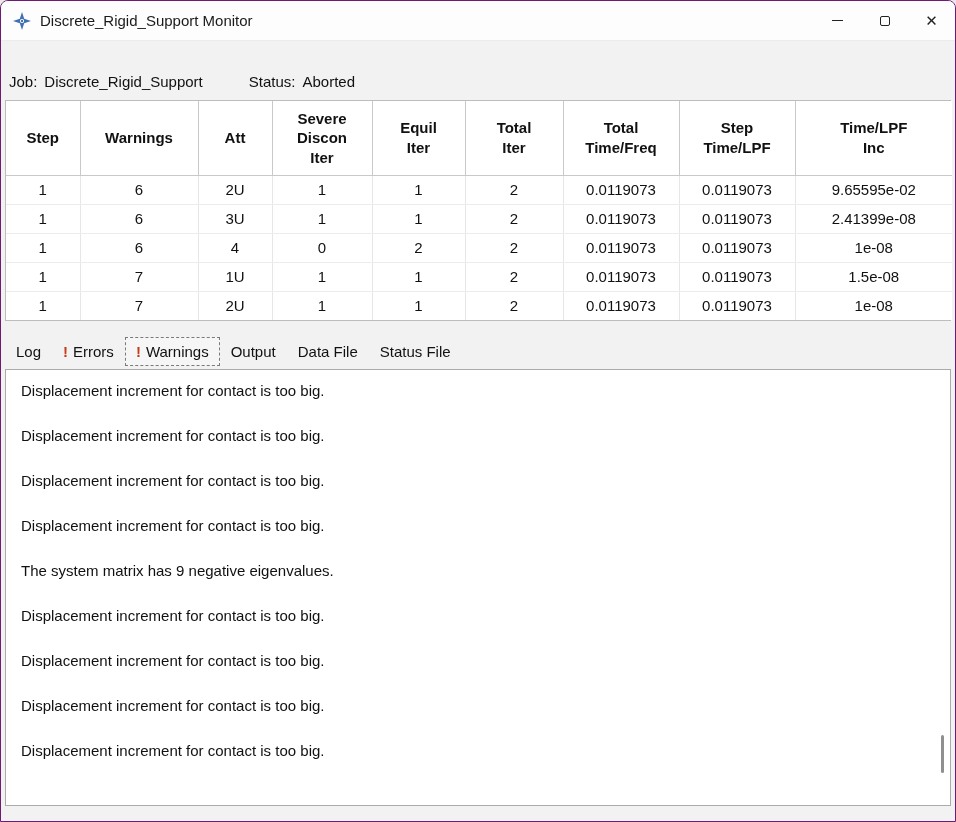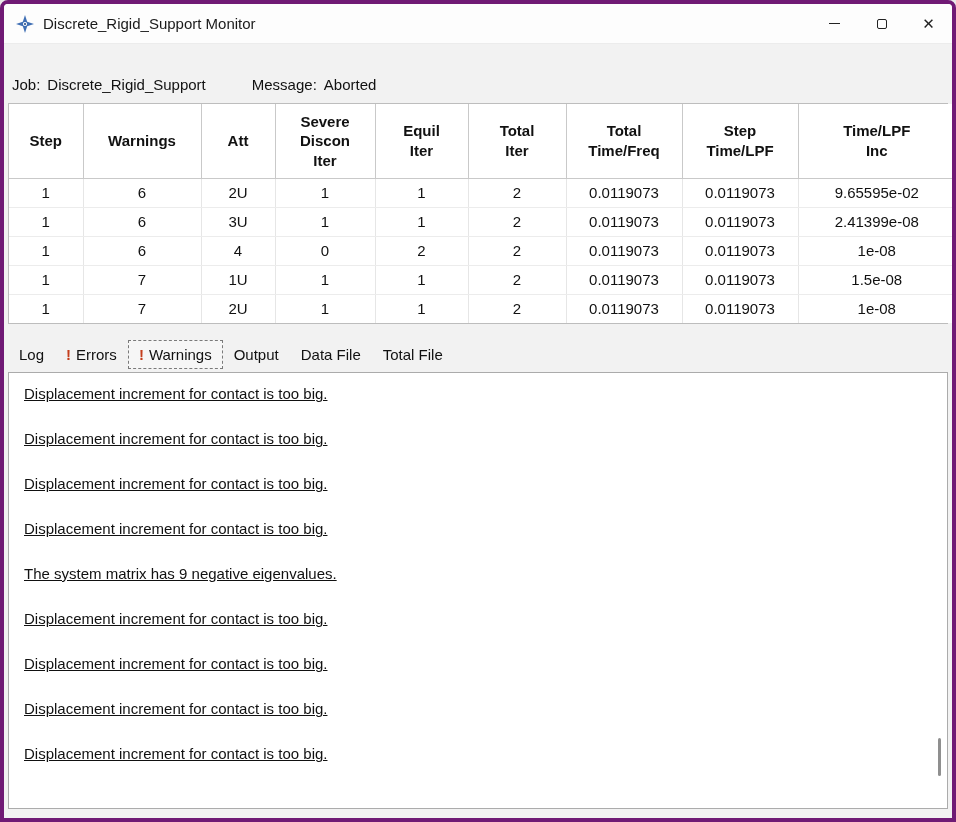--- a/index.html
+++ b/index.html
@@ -5,21 +5,21 @@
   * { box-sizing: border-box; margin: 0; padding: 0; }
   html, body {
     width: 956px; height: 822px;
     font-family: "Liberation Sans", sans-serif;
     background: #e9e9e9;
     overflow: hidden;
   }
   .window {
     width: 956px; height: 822px;
     background: #f2f2f2;
-    border: 4px solid #701a75;
+    border: 1px solid #701a75;
     border-radius: 8px 8px 0 0;
     overflow: hidden;
     position: relative;
   }
 
   
   .titlebar {
     height: 40px;
     background: #fdfdfd;
     display: flex;
@@ -118,21 +118,20 @@
     position: relative;
     padding: 12px 30px 0 15px;
     overflow: hidden;
   }
   .msg-line {
     font-size: 15px;
     color: #111;
     height: 18px;
     margin-bottom: 27px;
     white-space: nowrap;
-    text-decoration: underline;
   }
   .scrollbar {
     position: absolute;
     top: 1px; right: 2px; bottom: 1px;
     width: 12px;
   }
   .scroll-thumb {
     position: absolute;
     right: 4px;
     top: 84%;
@@ -164,21 +163,21 @@
       </button>
       <button class="win-btn">
         <span class="glyph-close">✕</span>
       </button>
     </div>
   </div>
 
   <div class="jobline">
     <span class="lbl">Job:</span>
     <span class="job-name">Discrete_Rigid_Support</span>
-    <span class="lbl">Message:</span>
+    <span class="lbl">Status:</span>
     <span class="status-value">Aborted</span>
   </div>
 
   <div class="table-wrap">
     <table class="iter">
       <colgroup>
         <col style="width:74px">
           <col style="width:118px">
           <col style="width:74px">
         <col style="width:100px">
@@ -280,21 +279,21 @@
       <span class="bang">!</span>
       <span>Warnings</span>
     </div>
     <div class="tab">
       <span>Output</span>
     </div>
     <div class="tab">
       <span>Data File</span>
     </div>
     <div class="tab">
-      <span>Total File</span>
+      <span>Status File</span>
     </div>
   </div>
 
   <div class="content">
     <div class="msg-line">Displacement increment for contact is too big.</div>
     <div class="msg-line">Displacement increment for contact is too big.</div>
     <div class="msg-line">Displacement increment for contact is too big.</div>
     <div class="msg-line">Displacement increment for contact is too big.</div>
     <div class="msg-line">The system matrix has 9 negative eigenvalues.</div>
     <div class="msg-line">Displacement increment for contact is too big.</div>

